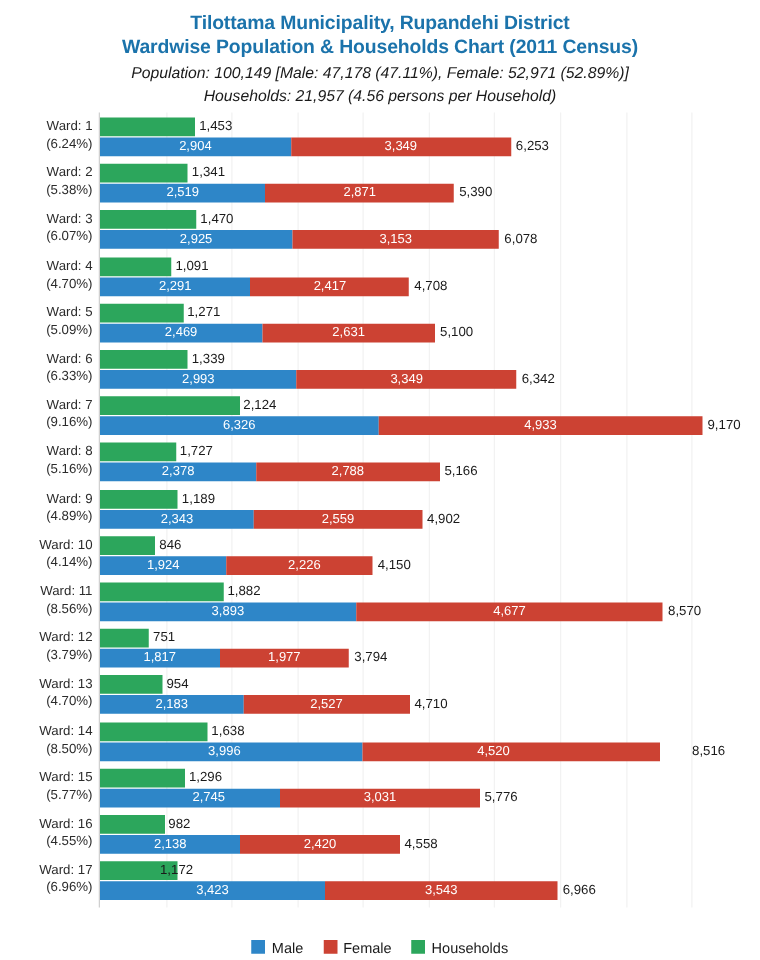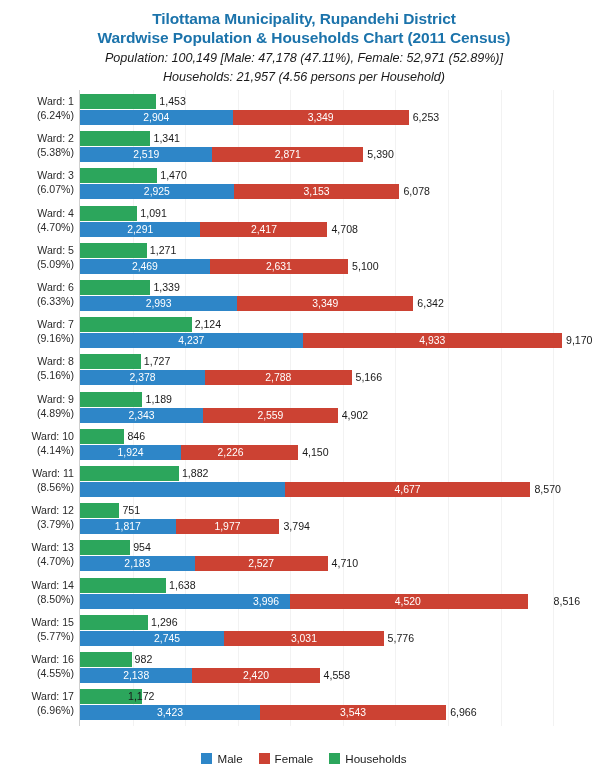--- a/index.html
+++ b/index.html
@@ -134,21 +134,20 @@
     left: 0;
     top: 752px;
     width: 608px;
     display: flex;
     justify-content: center;
     align-items: center;
     gap: 16px;
   }
   .legend-item {
     display: flex;
-    align-items: center;
     gap: 5px;
   }
   .legend-swatch {
     width: 11px;
     height: 11px;
     display: inline-block;
   }
   .legend-text {
     font-size: 11.6px;
     color: #1a1a1a;
@@ -248,21 +247,21 @@
           <div class="in-label" style="left: 157.32px; width: 176.032px;">3,349</div>
           <div class="out-label out-total" style="left: 337.353px;">6,342</div>
         </div>
       </div>
       <div class="row" style="top: 226.2px;">
         <div class="row-label"><span>Ward: 7</span><span class="ln2">(9.16%)</span></div>
         <div class="bars">
           <div class="bar bar-hh" style="left: 0px; width: 111.643px;"></div>
           <div class="out-label out-hh" style="left: 114.643px;">2,124</div>
           <div class="bar bar-male" style="left: 0px; width: 222.708px;"></div>
-          <div class="in-label" style="left: 0px; width: 222.708px;">4,237</div>
+          <div class="in-label" style="left: 0px; width: 222.708px;">6,326</div>
           <div class="bar bar-fem" style="left: 222.708px; width: 259.292px;"></div>
           <div class="in-label" style="left: 222.708px; width: 259.292px;">4,933</div>
           <div class="out-label out-total" style="left: 486px;">9,170</div>
         </div>
       </div>
       <div class="row" style="top: 263.4px;">
         <div class="row-label"><span>Ward: 8</span><span class="ln2">(5.16%)</span></div>
         <div class="bars">
           <div class="bar bar-hh" style="left: 0px; width: 60.8676px;"></div>
           <div class="out-label out-hh" style="left: 63.8676px;">1,727</div>
@@ -286,31 +285,31 @@
         </div>
       </div>
       <div class="row" style="top: 337.8px;">
         <div class="row-label"><span>Ward: 10</span><span class="ln2">(4.14%)</span></div>
         <div class="bars">
           <div class="bar bar-hh" style="left: 0px; width: 44.468px;"></div>
           <div class="out-label out-hh" style="left: 47.468px;">846</div>
           <div class="bar bar-male" style="left: 0px; width: 101.131px;"></div>
           <div class="in-label" style="left: 0px; width: 101.131px;">1,924</div>
           <div class="bar bar-fem" style="left: 101.131px; width: 117.005px;"></div>
-          <div class="in-label" style="left: 93px; width: 115px;">2,226</div>
+          <div class="in-label" style="left: 106px; width: 115px;">2,226</div>
           <div class="out-label out-total" style="left: 222.135px;">4,150</div>
         </div>
       </div>
       <div class="row" style="top: 375px;">
         <div class="row-label"><span>Ward: 11</span><span class="ln2">(8.56%)</span></div>
         <div class="bars">
           <div class="bar bar-hh" style="left: 0px; width: 98.923px;"></div>
           <div class="out-label out-hh" style="left: 101.923px;">1,882</div>
           <div class="bar bar-male" style="left: 0px; width: 204.627px;"></div>
-          <div class="in-label" style="left: 0px; width: 204.627px; margin-top: 28px;">3,893</div>
+          <div class="in-label" style="left: 0px; width: 204.627px;">3,893</div>
           <div class="bar bar-fem" style="left: 204.627px; width: 245.836px;"></div>
           <div class="in-label" style="left: 204.627px; width: 245.836px;">4,677</div>
           <div class="out-label out-total" style="left: 454.462px;">8,570</div>
         </div>
       </div>
       <div class="row" style="top: 412.2px;">
         <div class="row-label"><span>Ward: 12</span><span class="ln2">(3.79%)</span></div>
         <div class="bars">
           <div class="bar bar-hh" style="left: 0px; width: 39.4746px;"></div>
           <div class="out-label out-hh" style="left: 42.4746px;">751</div>
@@ -332,23 +331,23 @@
           <div class="in-label" style="left: 114.744px; width: 132.826px;">2,527</div>
           <div class="out-label out-total" style="left: 251.57px;">4,710</div>
         </div>
       </div>
       <div class="row" style="top: 486.6px;">
         <div class="row-label"><span>Ward: 14</span><span class="ln2">(8.50%)</span></div>
         <div class="bars">
           <div class="bar bar-hh" style="left: 0px; width: 86.0977px;"></div>
           <div class="out-label out-hh" style="left: 89.0977px;">1,638</div>
           <div class="bar bar-male" style="left: 0px; width: 210.041px;"></div>
-          <div class="in-label" style="left: 0px; width: 199px; text-align: right;">3,996</div>
+          <div class="in-label" style="left: 0px; width: 199px;">3,996</div>
           <div class="bar bar-fem" style="left: 210.041px; width: 237.583px;"></div>
-          <div class="in-label" style="left: 209px; width: 237.583px;">4,520</div>
+          <div class="in-label" style="left: 196px; width: 237.583px;">4,520</div>
           <div class="out-label out-total" style="left: 451.624px; padding-left: 22px;">8,516</div>
         </div>
       </div>
       <div class="row" style="top: 523.8px;">
         <div class="row-label"><span>Ward: 15</span><span class="ln2">(5.77%)</span></div>
         <div class="bars">
           <div class="bar bar-hh" style="left: 0px; width: 68.1213px;"></div>
           <div class="out-label out-hh" style="left: 71.1213px;">1,296</div>
           <div class="bar bar-male" style="left: 0px; width: 144.285px;"></div>
           <div class="in-label" style="left: 0px; width: 174px;">2,745</div>

